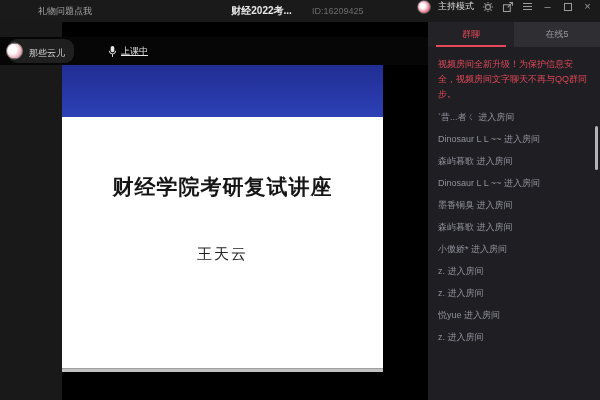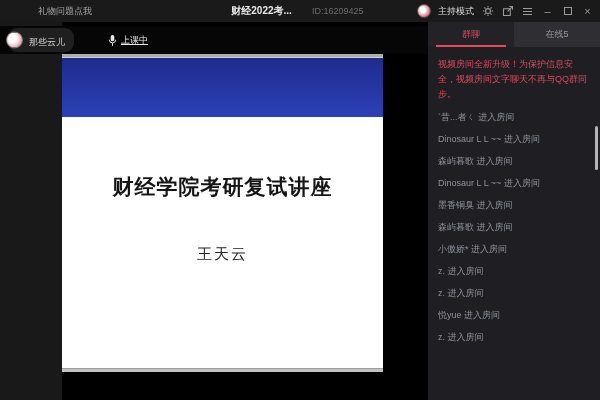--- a/index.html
+++ b/index.html
@@ -8,21 +8,21 @@
   .app { position:relative; width:600px; height:400px; background:#f0abfc; }
 
   
   .titlebar { position:absolute; top:0; left:0; right:0; height:22px; background:#1a1a1a;
     display:flex; align-items:center; z-index:30; }
   .tb-left { margin-left:38px; font-size:9px; color:#a8a8a8; cursor:pointer; }
   .tb-center { position:absolute; left:50%; transform:translateX(-52%); display:flex;
     align-items:center; gap:20px; white-space:nowrap; }
   .tb-title { font-size:10px; color:#e8e8e8; font-weight:bold; }
   .tb-id { font-size:9px; color:#6d6d6d; }
-  .tb-right { position:absolute; right:6px; top:0; height:22px; display:flex; align-items:center; gap:7px; }
+  .tb-right { position:absolute; right:6px; top:0; height:22px; display:flex; gap:7px; }
   .tb-avatar { width:14px; height:14px; border-radius:50%;
     background:radial-gradient(circle at 40% 42%, #ffffff 0 24%, #f0b9c4 45%, #d9536b 78%, #a83a4e);
     border:1px solid #555; }
   .tb-mode { font-size:9px; color:#dedede; }
   .wicon { width:13px; height:13px; display:flex; align-items:center; justify-content:center;
     color:#9b9b9b; font-size:11px; line-height:1; cursor:pointer; }
   .wicon svg { display:block; }
   .hamburger { display:flex; flex-direction:column; gap:2px; }
   .hamburger i { display:block; width:9px; height:1px; background:#9b9b9b; }
   .maxbox { width:8px; height:8px; border:1px solid #9b9b9b; }
@@ -34,21 +34,21 @@
   .slide-topstrip { height:3px; background:#adadad; }
   .slide-blue { height:60px; background:linear-gradient(180deg,#1f2b8e 0%, #2c40b6 100%);
     border-top:1px solid #cfcfcf; }
   .slide-title { margin-top:56px; text-align:center; font-family:"DejaVu Serif","Liberation Serif",serif;
     font-weight:bold; font-size:21px; color:#151515; letter-spacing:1px; }
   .slide-speaker { margin-top:44px; text-align:center; font-family:"DejaVu Serif","Liberation Serif",serif;
     font-size:15px; color:#222; letter-spacing:2px; }
   .slide-botstrip { position:absolute; bottom:0; left:0; right:0; height:4px; background:#c2c2c2;
     border-top:1px solid #9e9e9e; }
 
-  .feed-overlay { position:absolute; top:4px; left:0; right:0; height:28px; background:#060606;
+  .feed-overlay { position:absolute; top:15px; left:0; right:0; height:28px; background:#060606;
     display:flex; align-items:center; z-index:5; }
   .streamer { position:relative; margin-left:6px; display:flex; align-items:center; }
   .streamer-avatar { position:absolute; left:0; top:50%; transform:translateY(-50%); width:17px; height:17px;
     border-radius:50%; border:1px solid #777; z-index:2;
     background:radial-gradient(circle at 38% 40%, #ffffff 0 30%, #f2c9cf 55%, #d98a9a 80%, #b05a6a); }
   .streamer-pill { background:#1f1f1f; border-radius:9px; padding:3px 9px 3px 21px; margin-left:2px; }
   .streamer-name { font-size:9px; color:#d8d8d8; }
   .live-status { display:flex; align-items:center; gap:4px; margin-left:34px; }
   .live-status svg { display:block; }
   .live-label { font-size:9px; color:#e8e8e8;text-decoration:underline; }

